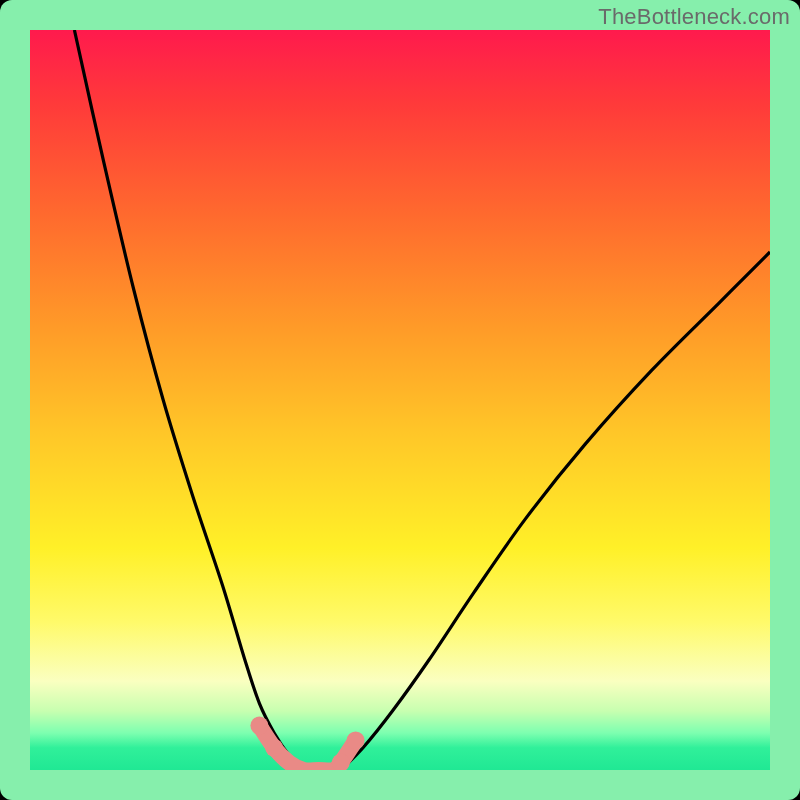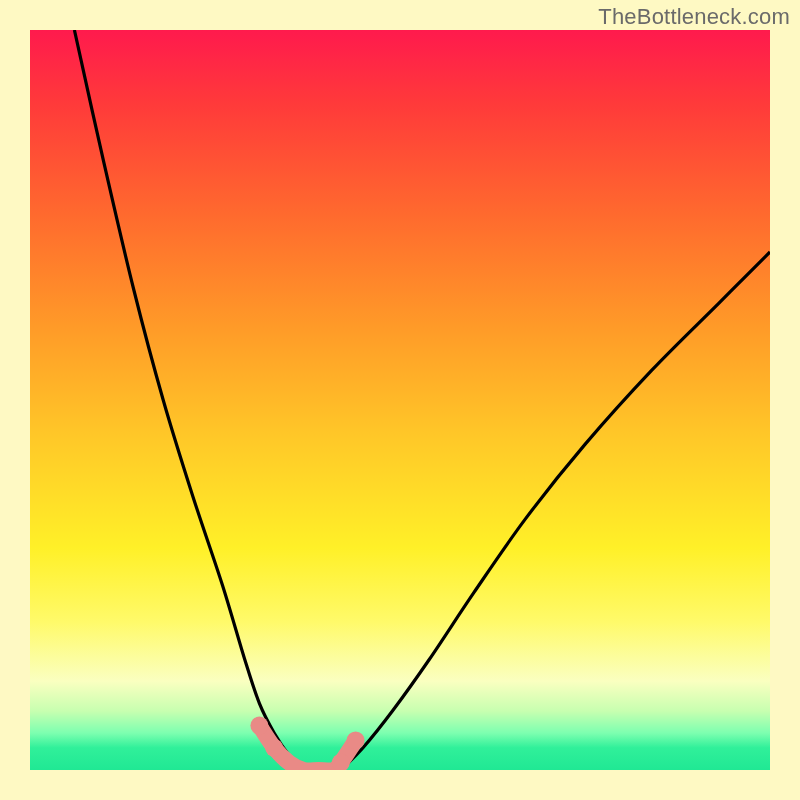--- a/index.html
+++ b/index.html
@@ -10,21 +10,22 @@
     overflow: hidden;
     background: #000;
     font-family: Arial, Helvetica, sans-serif;
   }
   .frame {
     position: absolute;
     left: 0;
     top: 0;
     width: 800px;
     height: 800px;
-    background: #fef9c3;
+    background: #86efac;
+    border-radius: 12px;
   }
   .plot {
     position: absolute;
     left: 30px;
     top: 30px;
     width: 740px;
     height: 740px;
     background: linear-gradient(to bottom,
       #ff1a4d 0%,
       #ff3a3a 10%,

